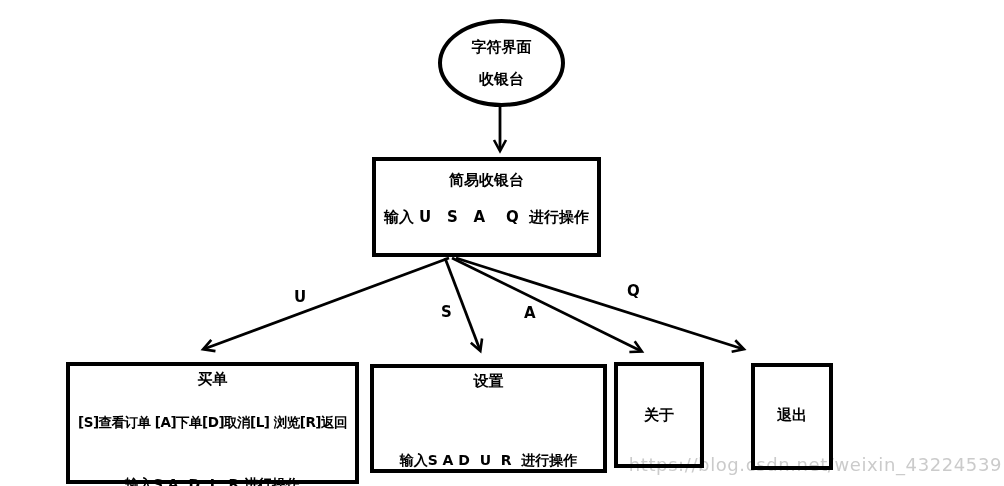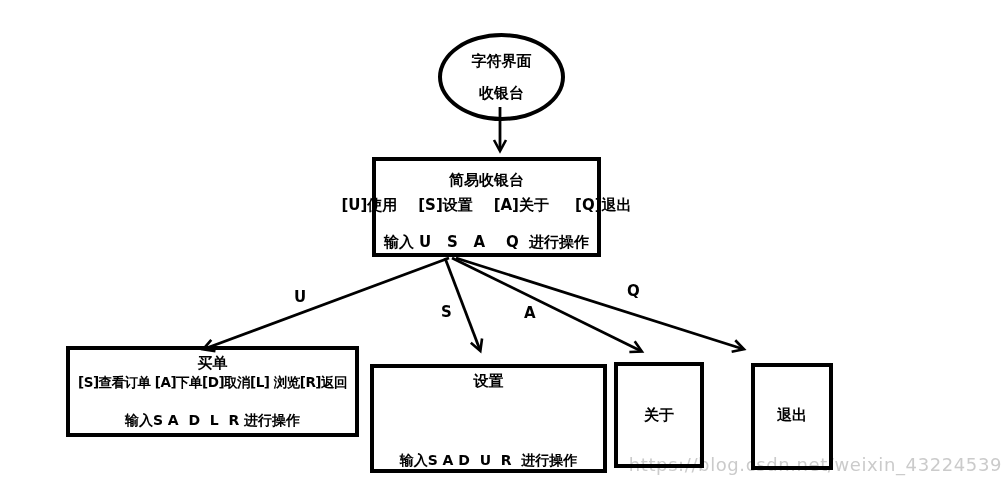--- a/index.html
+++ b/index.html
@@ -25,40 +25,41 @@
     border: 4px solid #000;
     box-sizing: border-box;
     background: transparent;
     display: flex;
     flex-direction: column;
     align-items: center;
     text-align: center;
     z-index: 1;
   }
   .node-start {
-    left: 438px; top: 33px;
+    left: 438px; top: 19px;
     width: 127px; height: 88px;
     border-radius: 50%;
     justify-content: center;
     font-size: 15px;
     line-height: 17px;
     gap: 15px;
   }
   .node-main {
     left: 372px; top: 157px;
     width: 229px; height: 100px;
     font-size: 15px;
   }
   .node-main .title   { margin-top: 10px; line-height: 18px; }
   .node-main .options { margin-top: 7px;  line-height: 18px; }
   .node-main .prompt  { margin-top: 19px; line-height: 18px; }
   .node-buy {
-    left: 66px; top: 346px;
-    width: 293px; height: 91px;
+    left: 66px; top: 362px;
+    width: 293px; height: 122px;
     font-size: 15px;
+    gap: 24px;
   }
   .node-settings {
     left: 370px; top: 364px;
     width: 237px; height: 109px;
     font-size: 15px;
     justify-content: space-between;
   }
   .sub .title   { margin-top: 4px; line-height: 18px; }
   .sub .options { margin-top: 1px; line-height: 18px; font-size: 13.5px; letter-spacing: -0.5px; }
   .sub .prompt  { margin-top: 20px; line-height: 18px; font-size: 14px; }
@@ -117,21 +118,20 @@
     <line x1="456" y1="258" x2="743" y2="349" stroke="#000" stroke-width="2.8" marker-end="url(#ah)"></line>
   </svg>
 
   <div class="node node-start">
     <div>字符界面</div>
     <div>收银台</div>
   </div>
 
   <div class="node node-main">
     <div class="title">简易收银台</div>
-    <div class="options pre">[U]使用    [S]设置    [A]关于     [Q]退出</div>
     <div class="prompt pre">输入 U   S   A    Q  进行操作</div>
   </div>
 
   <div class="edge-label lbl-u">U</div>
   <div class="edge-label lbl-s">S</div>
   <div class="edge-label lbl-a">A</div>
   <div class="edge-label lbl-q">Q</div>
 
   <div class="node node-buy sub">
     <div class="title">买单</div>

